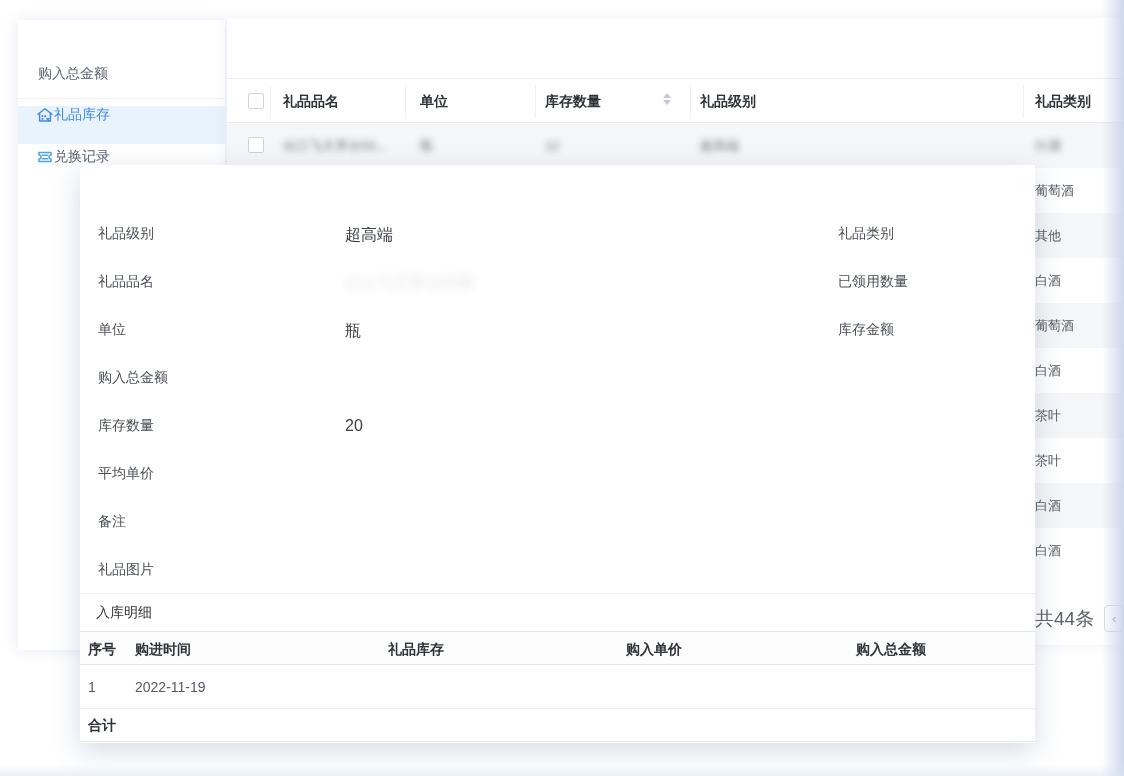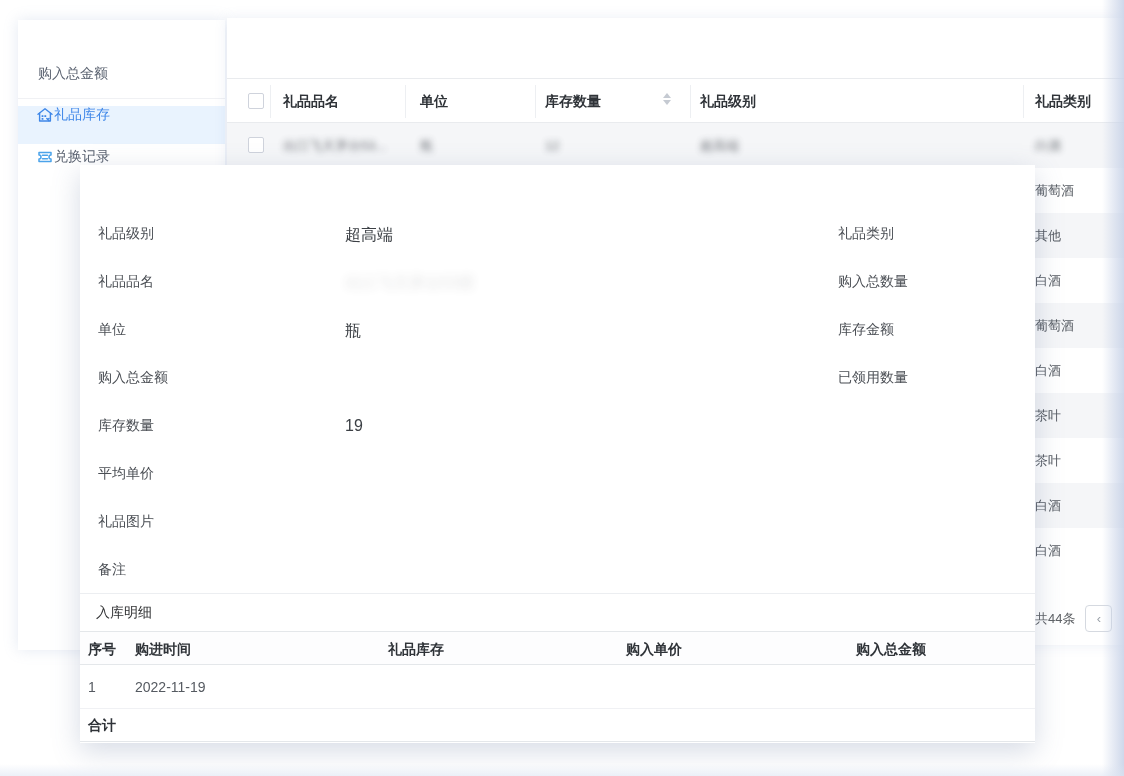--- a/index.html
+++ b/index.html
@@ -48,21 +48,21 @@
   .tbody { position:absolute; left:0; top:105px; width:897px; }
   .trow { position:relative; width:897px; height:45px; }
   .trow:nth-child(odd) { background:#f5f6f8; }
   .trow:nth-child(even) { background:#ffffff; }
   .td { position:absolute; top:0; height:45px; line-height:45px; font-size:13px;
     color:#555a61; white-space:nowrap; }
   .redact { filter:blur(3px); opacity:.85; }
 
   .pagination { position:absolute; left:780px; top:578px; width:117px; height:45px;
     display:flex; align-items:center; justify-content:flex-start; gap:10px; padding-left:28px; }
-  .page-total { font-size:13px; color:#5f6266; white-space:nowrap; }
+  .page-total { font-size:19px; color:#5f6266; white-space:nowrap; }
   .page-prev { width:27px; height:27px; border:1px solid #d5d9e0; border-radius:4px;
     background:#fff; color:#9aa0a8; font-size:13px; line-height:25px; text-align:center; cursor:pointer; }
 
   
   .modal-header { position:absolute; left:0; top:0; width:955px; height:36px;
     border-bottom:1px solid #f0f1f4; }
   .modal-title { position:absolute; left:18px; top:10px; font-size:14px; color:#303133; }
   .frow { position:relative; height:48px; }
   .fields-left  { position:absolute; left:0;   top:44px; width:560px; }
   .fields-right { position:absolute; left:740px; top:44px; width:215px; }
@@ -207,51 +207,47 @@
     <div class="frow">
       <span class="flabel">单位</span>
       <span class="fvalue">瓶</span>
     </div>
     <div class="frow">
       <span class="flabel">购入总金额</span>
       <span class="fvalue"></span>
     </div>
     <div class="frow">
       <span class="flabel">库存数量</span>
-      <span class="fvalue">19</span>
+      <span class="fvalue">20</span>
     </div>
     <div class="frow">
       <span class="flabel">平均单价</span>
       <span class="fvalue"></span>
     </div>
     <div class="frow">
+      <span class="flabel">备注</span>
+      <span class="fvalue"></span>
+    </div>
+    <div class="frow">
       <span class="flabel">礼品图片</span>
       <span class="fvalue"></span>
     </div>
-    <div class="frow">
-      <span class="flabel">备注</span>
-      <span class="fvalue"></span>
-    </div>
   </div>
 
   <div class="fields-right">
     <div class="frow">
       <span class="flabel">礼品类别</span>
       <span class="fvalue"></span>
     </div>
     <div class="frow">
-      <span class="flabel">购入总数量</span>
+      <span class="flabel">已领用数量</span>
       <span class="fvalue"></span>
     </div>
     <div class="frow">
       <span class="flabel">库存金额</span>
-      <span class="fvalue"></span>
-    </div>
-    <div class="frow">
-      <span class="flabel">已领用数量</span>
       <span class="fvalue"></span>
     </div>
   </div>
 
   <div class="section-bar">
     <span class="section-title">入库明细</span>
   </div>
 
   <div class="ihead">
     <span class="ih col-i0">序号</span>

